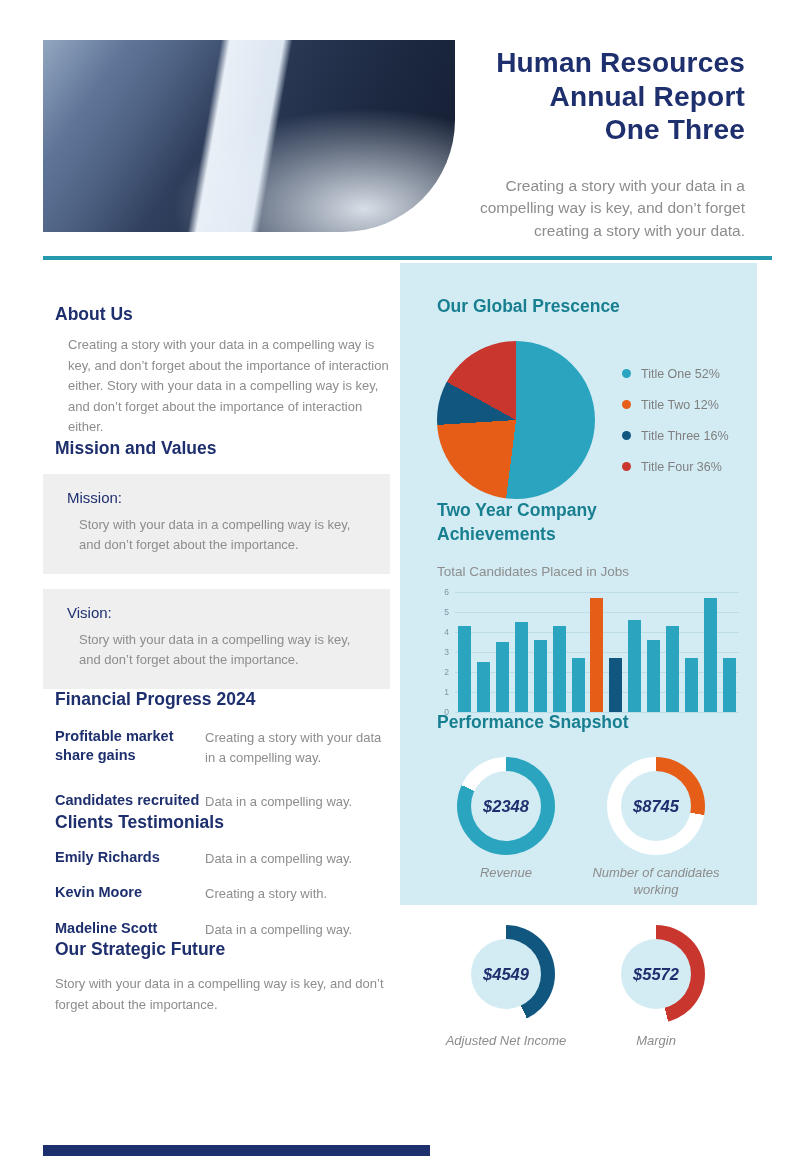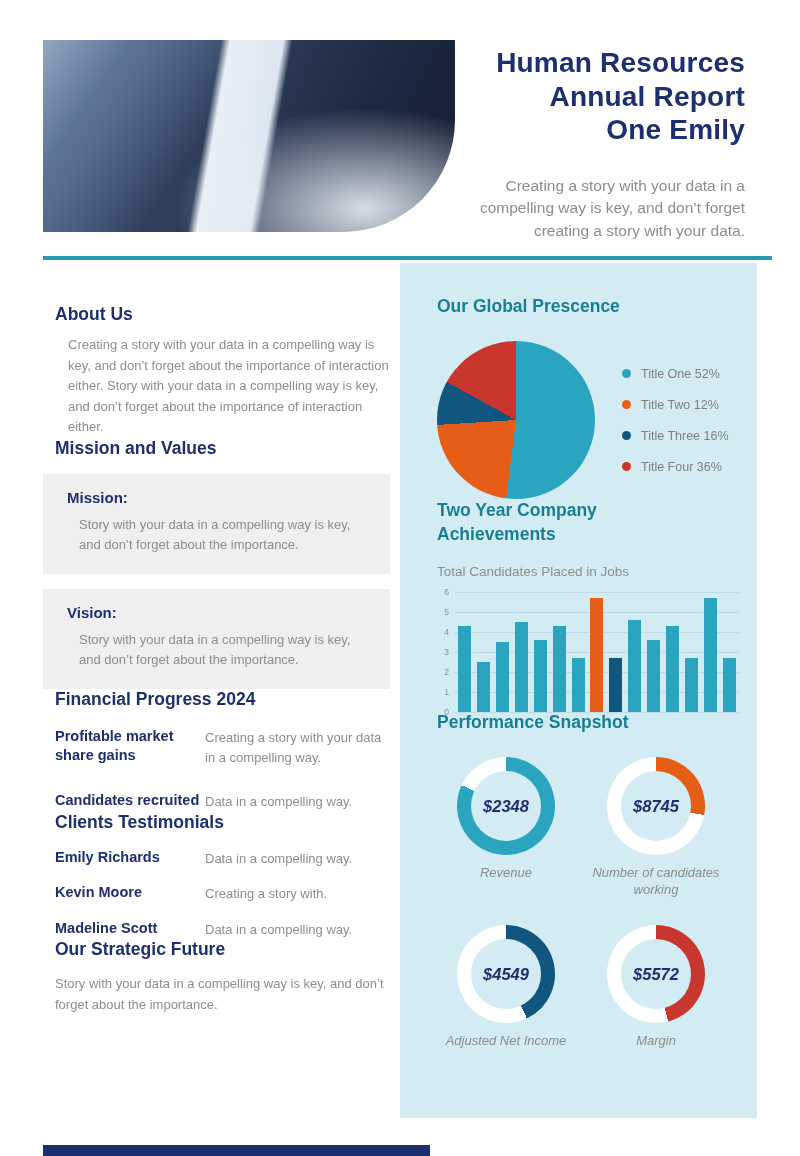--- a/index.html
+++ b/index.html
@@ -31,39 +31,39 @@
 
   .divider { position: absolute; left: 43px; top: 256px; width: 729px; height: 4px; background: #2599ad; }
 
   
   .left-col { position: absolute; left: 55px; top: 304px; width: 335px; }
   h2.navy { margin: 0; color: #1e2f6e; font-size: 17.5px; font-weight: bold; }
   p.body { margin: 10px 0 0 13px; color: #8d8d8d; font-size: 13px; line-height: 1.58; }
 
   .mv-head { margin-top: 34px; }
   .gray-box { background: #efeff0; margin: 15px 0 0 -12px; width: 347px; padding: 15px 22px 19px 24px; }
-  .box-title { color: #1e2f6e; font-size: 15px; font-weight: bold; }
+  .box-title { color: #1e2f6e; font-size: 15px; font-weight: normal; }
   .box-body { margin: 9px 0 0 12px; color: #8d8d8d; font-size: 13px; line-height: 1.55; }
 
   .fin-head { margin-top: 52px; }
   .def-row { display: grid; grid-template-columns: 150px 1fr; margin-top: 17px; }
   .term { color: #1e2f6e; font-size: 14.5px; font-weight: bold; line-height: 1.3; }
   .desc { color: #8d8d8d; font-size: 13px; line-height: 1.5; padding-top: 1px; }
 
   .test-head { margin-top: 42px; }
   .test-row { display: grid; grid-template-columns: 150px 1fr; margin-top: 15px; }
 
   .future-head { margin-top: 58px; }
   p.future-body { margin: 14px 0 0 0; color: #8d8d8d; font-size: 13px; line-height: 1.58; }
 
   .footer-bar { position: absolute; left: 43px; bottom: 0; width: 387px; height: 11px; background: #1e2f6e; }
 
   
   .panel {
-    position: absolute; left: 400px; top: 263px; width: 357px; height: 855px;
+    position: absolute; left: 400px; top: 263px; width: 357px; height: 642px;
     background: #d3ecf4; padding: 33px 18px 0 37px;
   }
   h2.teal { margin: 0; color: #187f90; font-size: 17.5px; font-weight: bold; }
 
   .pie-row { display: flex; align-items: center; margin-top: 24px; }
   .pie { width: 158px; height: 158px; border-radius: 50%; flex: 0 0 auto; }
   .legend { list-style: none; margin: 0 12px 0 27px; padding: 0; }
   .legend li { display: flex; align-items: center; margin: 0 0 17px 0; }
   .legend li:last-child { margin-bottom: 0; }
   .legend .dot { width: 9px; height: 9px; border-radius: 50%; margin-right: 10px; flex: 0 0 auto; }
@@ -91,21 +91,21 @@
 <body>
 
 <div class="page">
 
   <header class="top">
     <div class="photo"></div>
     <div class="title-block">
       <h1 class="page-title">
         <span>Human Resources</span><br>
         <span>Annual Report</span><br>
-        <span>One Emily</span>
+        <span>One Three</span>
       </h1>
       <p class="subtitle">Creating a story with your data in a compelling way is key, and don’t forget creating a story with your data.</p>
     </div>
   </header>
 
   <div class="divider"></div>
 
   <div class="left-col">
 
     <h2 class="navy">About Us</h2>

